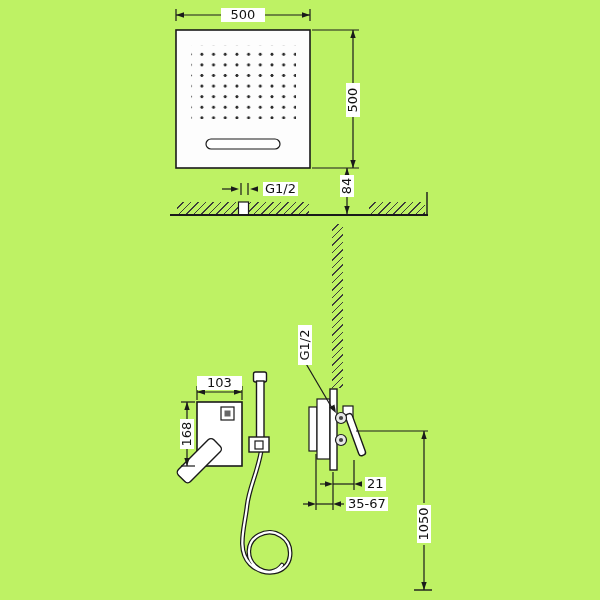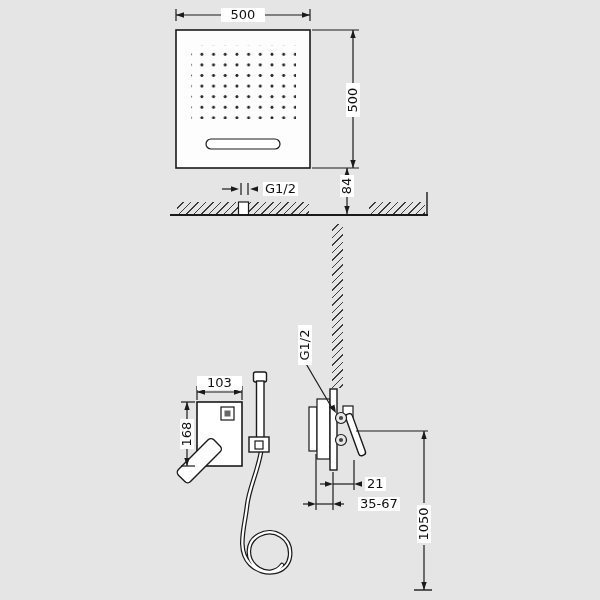--- a/index.html
+++ b/index.html
@@ -1,16 +1,16 @@
 <!DOCTYPE html>
 <html><head>
 <meta charset="utf-8">
 <style>
   html,body{margin:0;padding:0;background:#fff;}
-  .canvas{position:relative;width:600px;height:600px;background:#e5e5e5;overflow:hidden;
+  .canvas{position:relative;width:600px;height:600px;background:#bef264;overflow:hidden;
           font-family:"DejaVu Sans", sans-serif;}
   .canvas svg{position:absolute;left:0;top:0;}
   .hatch{position:absolute;
          background-image:repeating-linear-gradient(135deg, transparent 0 4px, #3c3c3c 4px 5.3px);}
   .dots{position:absolute;
         background-image:radial-gradient(circle, #2a2a2a 1.3px, transparent 1.8px);
         background-size:11.7px 10.6px;background-position:5px 4px;}
   .dim-label{position:absolute;font-size:13px;color:#111;background:#fff;
              padding:0 2px;white-space:nowrap;line-height:14px;
              display:flex;align-items:center;justify-content:center;box-sizing:border-box;}
@@ -159,17 +159,17 @@
   <div class="dim-label" style="left:263px;top:182px;">G1/2</div>
 
   <div class="dim-label rot" style="left:285px;top:338px;width:40px;height:14px;">G1/2</div>
 
   <div class="dim-label" style="left:197px;top:376px;width:45px;">103</div>
 
   <div class="dim-label rot" style="left:172px;top:427px;width:30px;height:14px;">168</div>
 
   <div class="dim-label" style="left:365px;top:477px;">21</div>
 
-  <div class="dim-label" style="left:358px;top:497px;">35-67</div>
+  <div class="dim-label" style="left:346px;top:497px;">35-67</div>
 
   <div class="dim-label rot" style="left:405px;top:517px;width:38px;height:14px;">1050</div>
 
 </div>
 
 </body></html>

